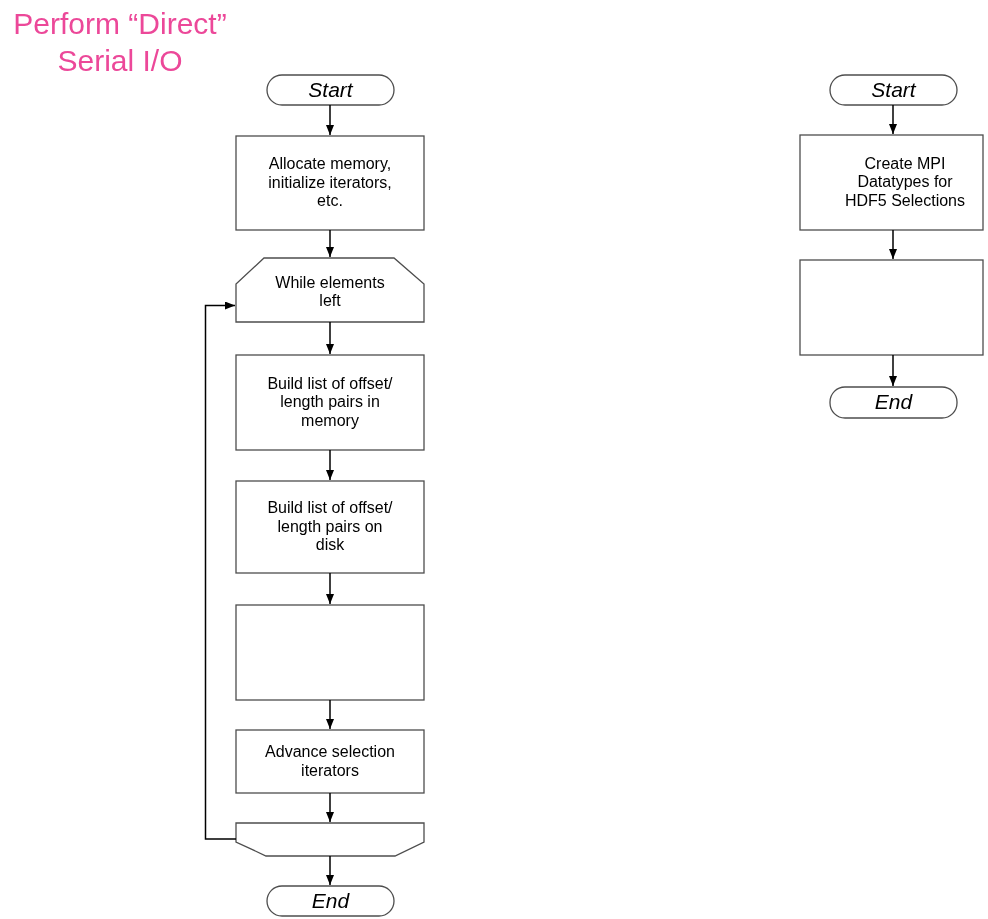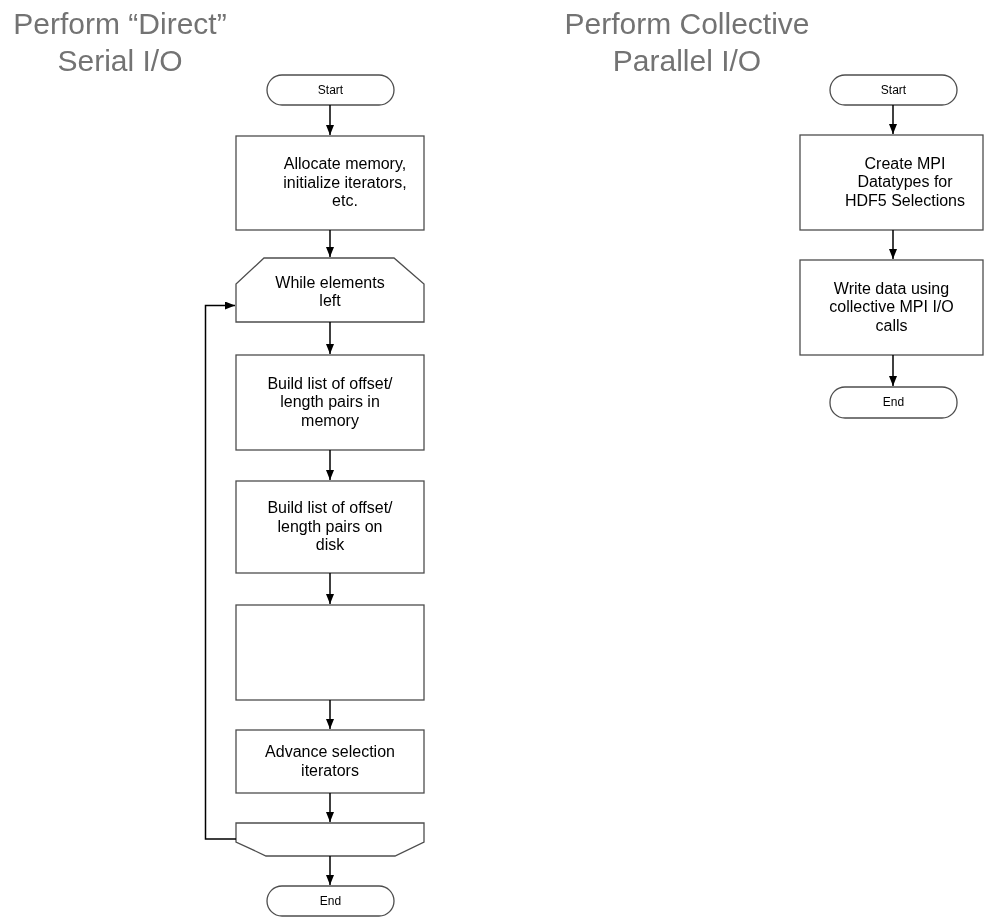--- a/index.html
+++ b/index.html
@@ -26,29 +26,30 @@
     display: flex;
     align-items: center;
     justify-content: center;
     text-align: center;
     white-space: pre-line;
     font-size: 16px;
     line-height: 18.5px;
     color: #000000;
   }
   .terminator-label {
-    font-size: 12px;
+    font-style: italic;
+    font-size: 21px;
   }
   .chart-title {
     position: absolute;
     text-align: center;
     white-space: pre-line;
     font-size: 30px;
     line-height: 37px;
-    color: #737373;
+    color: #ec4899;
   }
   .shape {
     fill: #ffffff;
     stroke: #4d4d4d;
     stroke-width: 1.3;
   }
   .connector {
     fill: none;
     stroke: #000000;
     stroke-width: 1.5;
@@ -94,49 +95,44 @@
     <line class="connector" x1="893" y1="105" x2="893" y2="134" marker-end="url(#arrowhead)"></line>
     <line class="connector" x1="893" y1="230" x2="893" y2="259" marker-end="url(#arrowhead)"></line>
     <line class="connector" x1="893" y1="355" x2="893" y2="386" marker-end="url(#arrowhead)"></line>
   </svg>
 
   <div class="chart-title" style="left:0; top:5px; width:240px;">Perform “Direct”
 Serial I/O</div>
 
   <div class="label terminator-label" style="left:267px; top:75px; width:127px; height:30px;">Start</div>
 
-  <div class="label" style="left:236px; top:136px; width:188px; height:94px;margin-left:15px;">Allocate memory,
+  <div class="label" style="left:236px; top:136px; width:188px; height:94px;">Allocate memory,
 initialize iterators,
 etc.</div>
 
   <div class="label" style="left:236px; top:258px; width:188px; height:68px;">While elements
 left</div>
 
   <div class="label" style="left:236px; top:355px; width:188px; height:95px;">Build list of offset/
 length pairs in
 memory</div>
 
   <div class="label" style="left:236px; top:481px; width:188px; height:92px;">Build list of offset/
 length pairs on
 disk</div>
 
 
   <div class="label" style="left:236px; top:730px; width:188px; height:63px;">Advance selection
 iterators</div>
 
   <div class="label terminator-label" style="left:267px; top:886px; width:127px; height:30px;">End</div>
 
-  <div class="chart-title" style="left:557px; top:5px; width:260px;">Perform Collective
-Parallel I/O</div>
 
   <div class="label terminator-label" style="left:830px; top:75px; width:127px; height:30px;">Start</div>
 
   <div class="label" style="left:800px; top:135px; width:210px; height:95px;">Create MPI
 Datatypes for
 HDF5 Selections</div>
 
-  <div class="label" style="left:800px; top:260px; width:183px; height:95px;">Write data using
-collective MPI I/O
-calls</div>
 
   <div class="label terminator-label" style="left:830px; top:387px; width:127px; height:31px;">End</div>
 
 </div>
 
 </body></html>

